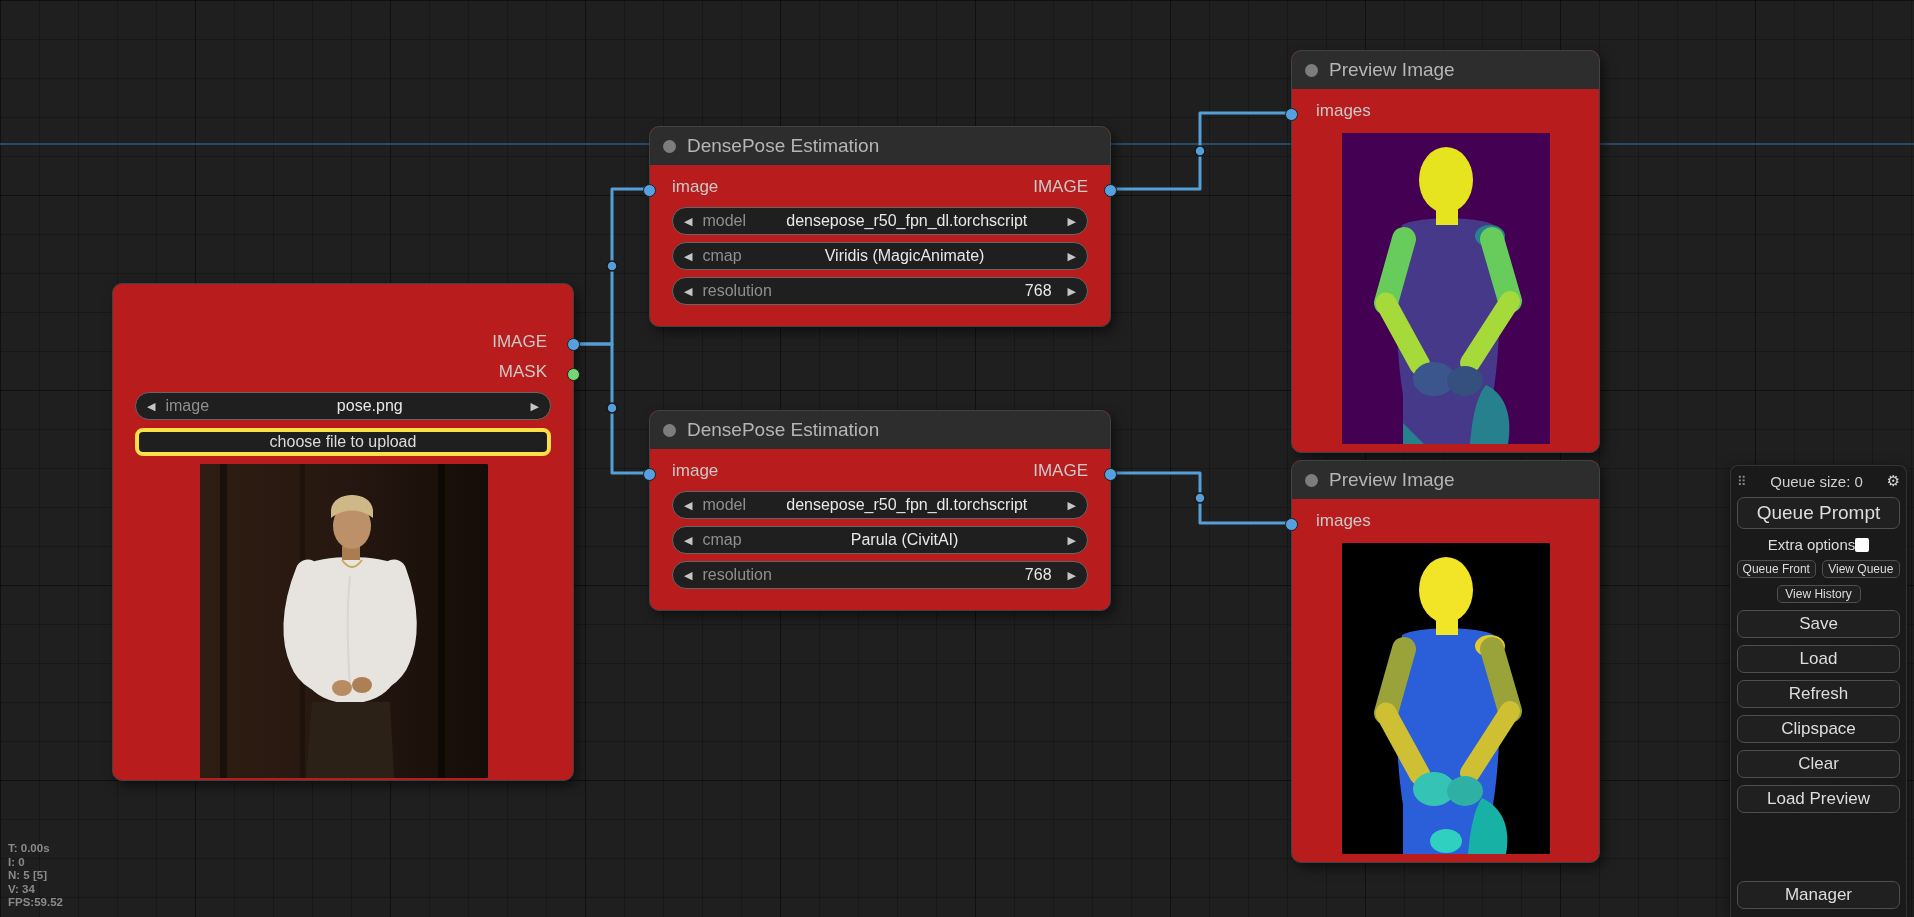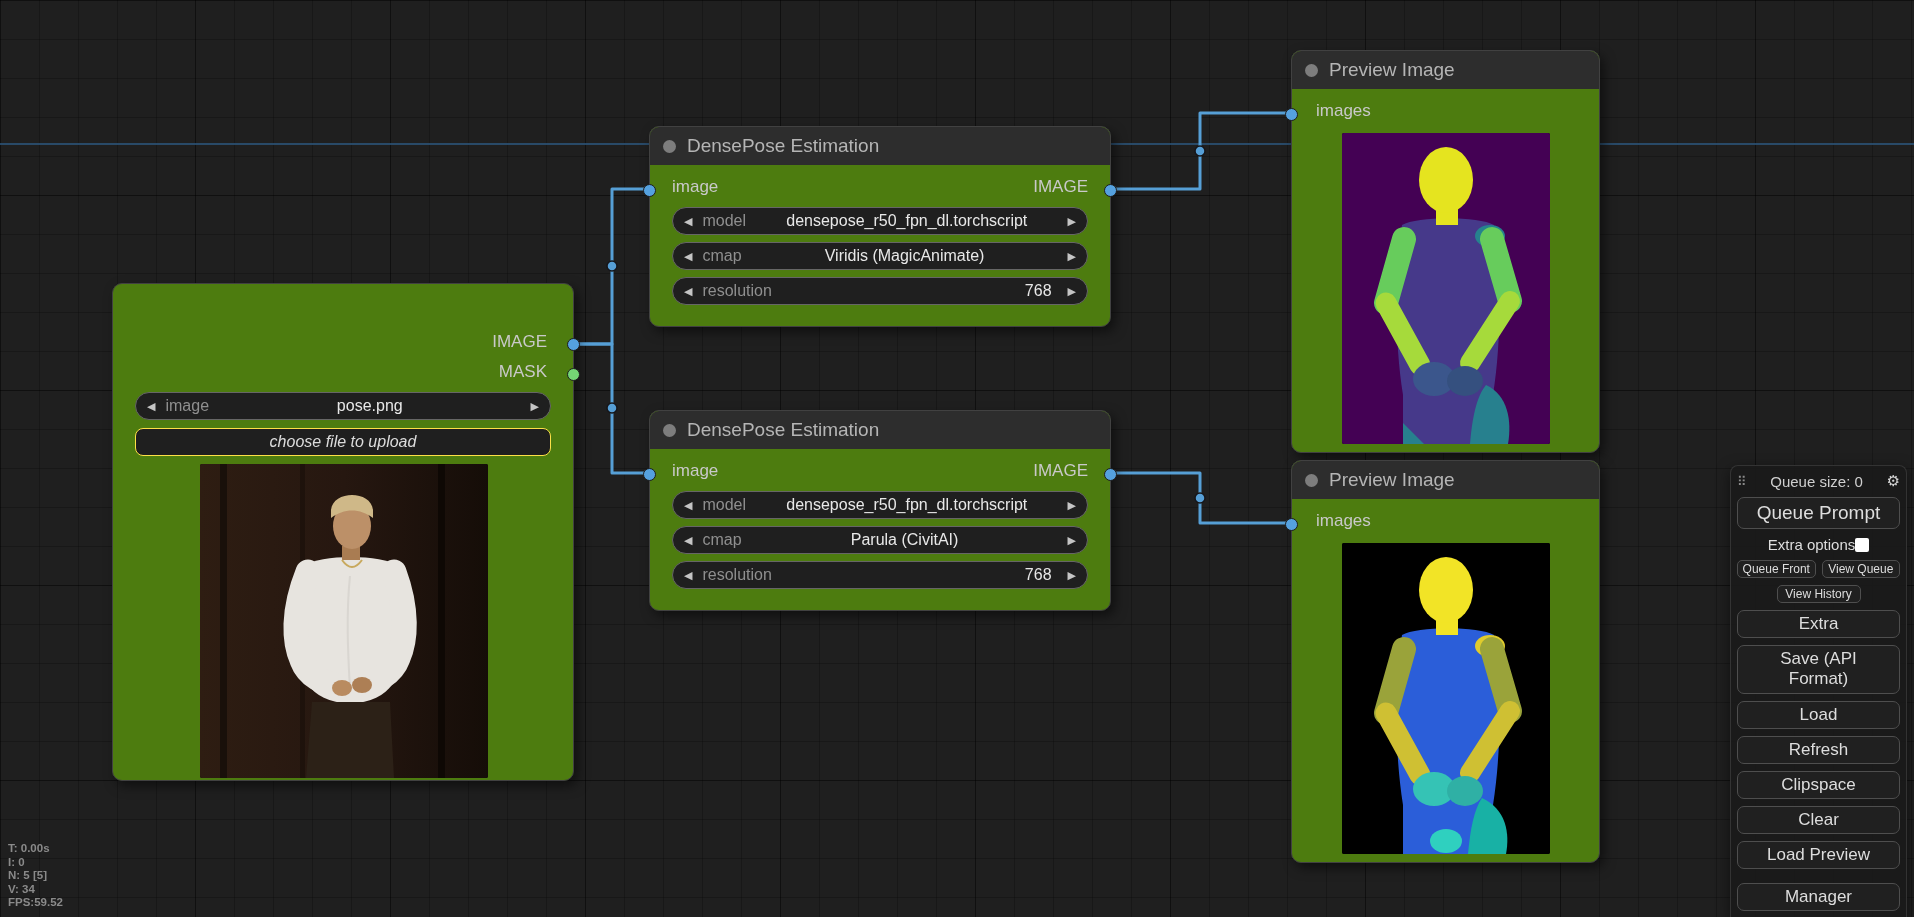--- a/index.html
+++ b/index.html
@@ -13,21 +13,21 @@
       linear-gradient(rgba(0,0,0,0.35) 1px, transparent 1px),
       linear-gradient(90deg, rgba(0,0,0,0.35) 1px, transparent 1px);
     background-size:39px 39px,39px 39px,195px 195px,195px 195px;
   }
   .links{position:absolute;left:0;top:0;z-index:1;}
   .link{stroke:#569fd6;stroke-width:3;fill:none;stroke-linejoin:round;}
   .linkdot{fill:#569fd6;stroke:#16161a;stroke-width:1.5;}
   .guide{stroke:#2e5a82;stroke-width:1.5;}
 
   .node{
-    position:absolute;z-index:2;background:#4d7c0f;border:1px solid #414141;
+    position:absolute;z-index:2;background:#b91c1c;border:1px solid #414141;
     border-radius:10px;box-shadow:4px 5px 12px rgba(0,0,0,0.5);box-sizing:border-box;
   }
   .node-title{
     position:absolute;left:0;top:0;right:0;height:38px;background:#2d2d2d;
     border-radius:9px 9px 0 0;display:flex;align-items:center;gap:11px;
     padding:0 13px;color:#b5b5b5;font-size:19px;box-sizing:border-box;
   }
   .status-dot{width:13px;height:13px;border-radius:50%;background:#7d7d7d;flex:0 0 auto;}
   .slot-label{position:absolute;font-size:17px;color:#c9c9c9;}
   .slot-dot{
@@ -39,22 +39,22 @@
     position:absolute;left:22px;right:22px;height:28px;background:#1f1f1f;
     border:1px solid #666;border-radius:14px;display:flex;align-items:center;
     padding:0 11px;box-sizing:border-box;font-size:16px;
   }
   .warrow{color:#c5c5c5;font-size:11px;line-height:1;flex:0 0 auto;}
   .wlabel{color:#8f8f8f;margin-left:10px;flex:0 0 auto;}
   .wvalue{flex:1;text-align:center;color:#e8e8e8;white-space:nowrap;overflow:hidden;}
   .wvalue.num{text-align:right;padding-right:16px;}
   .wbutton{
     position:absolute;left:22px;right:22px;height:28px;background:#1f1f1f;
-    border:1px solid #fde047;border-radius:8px;color:#dcdcdc;font-size:16px;
-    display:flex;align-items:center;justify-content:center;box-sizing:border-box;cursor:pointer;font-style:italic;
+    border:4px solid #fde047;border-radius:8px;color:#dcdcdc;font-size:16px;
+    display:flex;align-items:center;justify-content:center;box-sizing:border-box;cursor:pointer;
   }
   .img-frame{position:absolute;overflow:hidden;border-radius:2px;background:#000;}
   .img-frame svg{display:block;}
 
   .menu{
     position:absolute;z-index:4;left:1730px;top:465px;width:177px;bottom:0;
     background:rgba(26,26,26,0.97);border:1px solid #333;border-bottom:none;
     border-radius:8px 8px 0 0;box-sizing:border-box;padding:6px 6px 8px 6px;
     display:flex;flex-direction:column;gap:7px;color:#ddd;
     box-shadow:0 4px 14px rgba(0,0,0,0.5);
@@ -261,22 +261,21 @@
     <span>Extra options</span>
     <span class="checkbox"></span>
   </div>
   <div class="small-row">
     <button class="mbtn sm">Queue Front</button>
     <button class="mbtn sm">View Queue</button>
   </div>
   <div class="small-row center">
     <button class="mbtn sm hist">View History</button>
   </div>
-  <button class="mbtn">Extra</button>
-  <button class="mbtn wrap">Save (API Format)</button>
+  <button class="mbtn">Save</button>
   <button class="mbtn">Load</button>
   <button class="mbtn">Refresh</button>
   <button class="mbtn">Clipspace</button>
   <button class="mbtn">Clear</button>
   <button class="mbtn">Load Preview</button>
   <div class="spacer"></div>
   <button class="mbtn">Manager</button>
 </div>
 
 <div class="stats">

